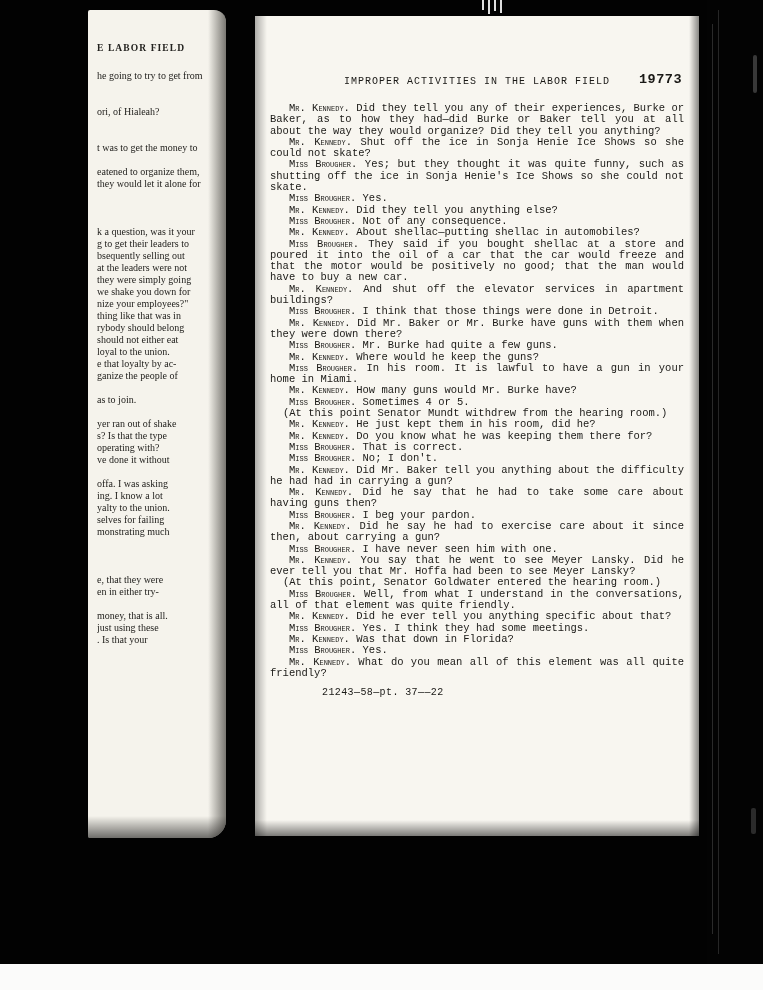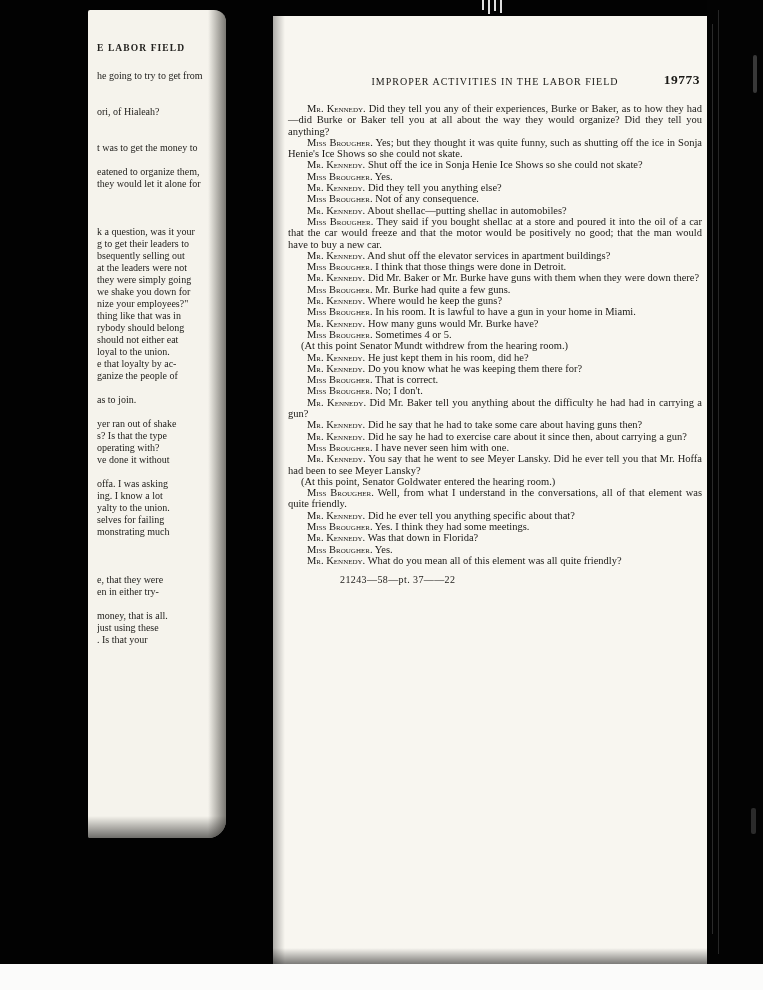--- a/index.html
+++ b/index.html
@@ -42,23 +42,24 @@
     height: 100%; overflow: hidden;
   }
   .left-header {
     font-weight: bold; font-size: 9.5px; letter-spacing: 1.1px;
     margin-bottom: 16px; white-space: nowrap;
   }
   .frag-line { min-height: 12px; white-space: nowrap; overflow: hidden; }
 
   
   .main-page {
-    position: absolute; left: 273px; top: 16px;
-    width: 444px; height: 948px;
+    position: absolute; left: 255px; top: 16px;
+    width: 444px; height: 820px;
     background: #f8f6f0;
+    font-family: Liberation Mono, monospace;
   }
   .main-page::before {
     content: ""; position: absolute; left: 0; top: 0; bottom: 0; width: 12px;
     background: linear-gradient(to right, rgba(0,0,0,0.30), rgba(0,0,0,0));
     pointer-events: none;
   }
   .main-page::after {
     content: ""; position: absolute; right: 0; top: 0; bottom: 0; width: 10px;
     background: linear-gradient(to left, rgba(0,0,0,0.45), rgba(0,0,0,0));
     pointer-events: none;
@@ -220,24 +221,24 @@
   <div class="main-page">
     <div class="mp-content">
       <div class="mp-header">
         <span class="mp-title">IMPROPER ACTIVITIES IN THE LABOR FIELD</span>
         <span class="mp-number">19773</span>
       </div>
       <div class="mp-body">
 
           <p class="para"><span class="speaker">Mr. Kennedy.</span> <span>Did they tell you any of their experiences, Burke or Baker, as to how they had—did Burke or Baker tell you at all about the way they would organize? Did they tell you anything?</span></p>
 
+          <p class="para"><span class="speaker">Mr. Kennedy.</span> <span>Shut off the ice in Sonja Henie Ice Shows so she could not skate?</span></p>
+
           <p class="para"><span class="speaker">Miss Brougher.</span> <span>Yes; but they thought it was quite funny, such as shutting off the ice in Sonja Henie's Ice Shows so she could not skate.</span></p>
 
-          <p class="para"><span class="speaker">Mr. Kennedy.</span> <span>Shut off the ice in Sonja Henie Ice Shows so she could not skate?</span></p>
-
           <p class="para"><span class="speaker">Miss Brougher.</span> <span>Yes.</span></p>
 
           <p class="para"><span class="speaker">Mr. Kennedy.</span> <span>Did they tell you anything else?</span></p>
 
           <p class="para"><span class="speaker">Miss Brougher.</span> <span>Not of any consequence.</span></p>
 
           <p class="para"><span class="speaker">Mr. Kennedy.</span> <span>About shellac—putting shellac in automobiles?</span></p>
 
           <p class="para"><span class="speaker">Miss Brougher.</span> <span>They said if you bought shellac at a store and poured it into the oil of a car that the car would freeze and that the motor would be positively no good; that the man would have to buy a new car.</span></p>
 
@@ -265,20 +266,21 @@
 
           <p class="para"><span class="speaker">Miss Brougher.</span> <span>That is correct.</span></p>
 
           <p class="para"><span class="speaker">Miss Brougher.</span> <span>No; I don't.</span></p>
 
           <p class="para"><span class="speaker">Mr. Kennedy.</span> <span>Did Mr. Baker tell you anything about the difficulty he had had in carrying a gun?</span></p>
 
 
           <p class="para"><span class="speaker">Mr. Kennedy.</span> <span>Did he say that he had to take some care about having guns then?</span></p>
 
+          <p class="para"><span class="speaker">Miss Brougher.</span> <span>I beg your pardon.</span></p>
 
           <p class="para"><span class="speaker">Mr. Kennedy.</span> <span>Did he say he had to exercise care about it since then, about carrying a gun?</span></p>
 
           <p class="para"><span class="speaker">Miss Brougher.</span> <span>I have never seen him with one.</span></p>
 
           <p class="para"><span class="speaker">Mr. Kennedy.</span> <span>You say that he went to see Meyer Lansky. Did he ever tell you that Mr. Hoffa had been to see Meyer Lansky?</span></p>
 
           <p class="para"> <span>(At this point, Senator Goldwater entered the hearing room.)</span></p>
 
           <p class="para"><span class="speaker">Miss Brougher.</span> <span>Well, from what I understand in the conversations, all of that element was quite friendly.</span></p>

